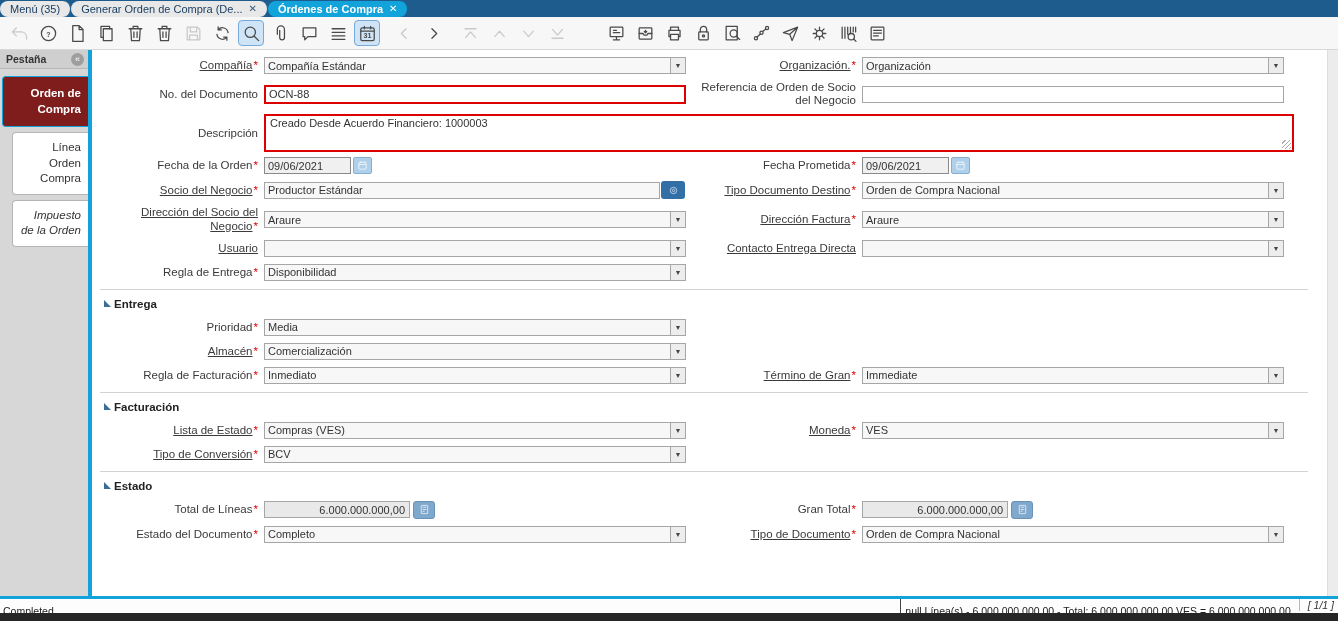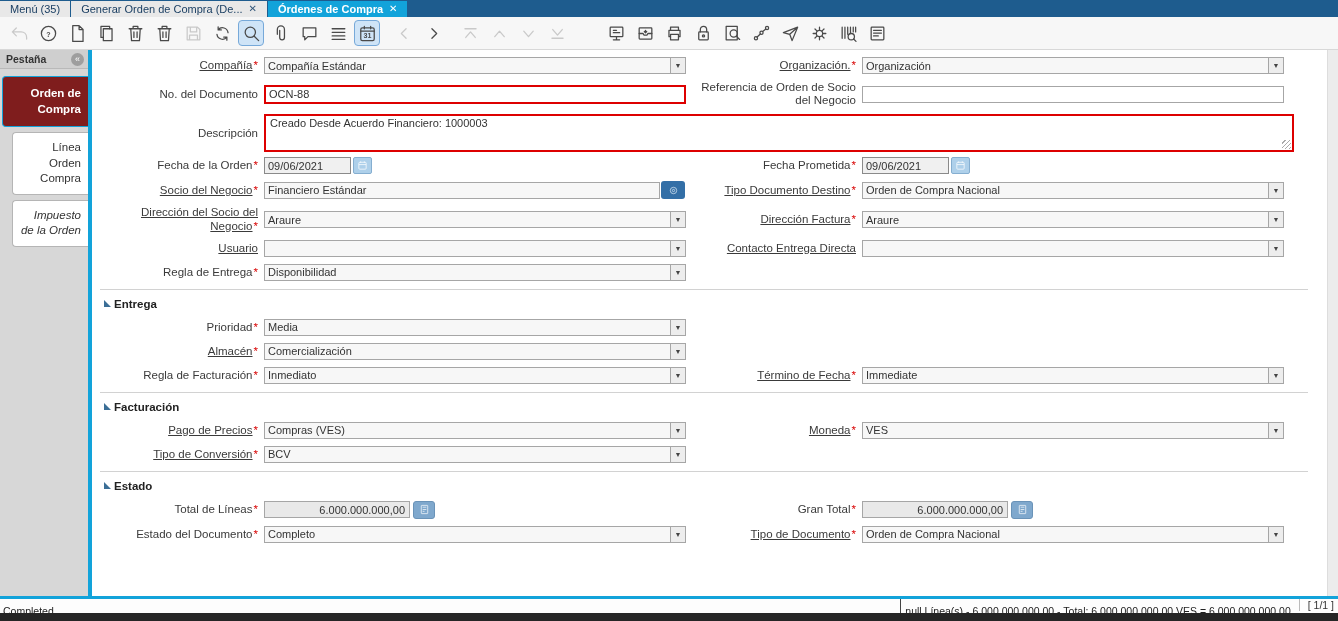--- a/index.html
+++ b/index.html
@@ -3,21 +3,21 @@
 <meta charset="utf-8">
 <style>
   * { margin:0; padding:0; box-sizing:border-box; }
   html,body { width:1338px; height:621px; overflow:hidden;
     font-family:"Liberation Sans","DejaVu Sans",sans-serif; background:#fff; }
 
   
   .tabbar { position:absolute; left:0; top:0; width:1338px; height:17px;
     background:#1e5c8e; display:flex; align-items:stretch; padding-top:1px; }
   .wtab { display:flex; align-items:center; gap:6px; padding:0 10px;
-    background:#e8e8e8; color:#1b3f63; font-size:11px; border-right:1px solid #1e5c8e; cursor:default; }
+    background:#e8e8e8; color:#1b3f63; font-size:11px; border-right:1px solid #1e5c8e; cursor:default;border-radius:8px; }
   .wtab.active { background:#12a3da; color:#fff; font-weight:bold; }
   .wtab .x { font-size:10px; line-height:10px; color:#35597c; }
   .wtab.active .x { color:#fff; }
 
   
   .toolbar { position:absolute; left:0; top:17px; width:1338px; height:33px;
     background:#f7f7f7; border-bottom:1px solid #d8d8d8; display:flex;
     align-items:center; padding-left:6px; }
   .tbtn { width:26px; height:26px; margin-right:3px; display:flex; align-items:center;
     justify-content:center; border:1px solid transparent; border-radius:4px; }
@@ -94,21 +94,21 @@
   .sect { display:flex; align-items:center; gap:3px; margin:2px 0 9px 4px; }
   .tri { width:0; height:0; border-bottom:7px solid #3b6e96; border-right:7px solid transparent; }
   .sect span { font-size:11.5px; font-weight:bold; color:#222; }
 
   
   .statusbar { position:absolute; left:0; top:599px; width:1338px; height:24px; background:#fdfdfd;
     display:flex; align-items:center; justify-content:space-between; font-size:10.5px;
     color:#222; padding:0 4px 0 3px; }
   .st-right { display:flex; align-items:flex-start; height:100%; }
   .st-summary { border-left:1px solid #444; padding:0 4px; height:100%; display:flex; align-items:center; }
-  .st-page { border-left:1px solid #bbb; padding-left:8px; margin-left:4px; color:#333; }
+  .st-page { border-left:1px solid #bbb; padding-left:8px; margin-left:4px; color:#333;font-style:italic; }
   .bottomstrip { position:absolute; left:0; top:613px; width:1338px; height:8px; background:#262626; }
 </style>
 </head>
 <body>
 
 <div class="tabbar">
   <div class="wtab">
     <span>Menú (35)</span>
   </div>
   <div class="wtab">
@@ -363,21 +363,21 @@
               <path d="M4 10 H20 M8 3 V6 M16 3 V6"></path>
             </svg>
           </span>
       </div>
     </div>
 
     <div class="frow">
       <div class="lbl link"><span class="lt">Socio del Negocio</span><span class="req">*</span></div>
       <div class="fwrap">
         <div class="fld" style="width:396px;">
-            <span class="val">Financiero Estándar</span>
+            <span class="val">Productor Estándar</span>
           </div>
         <span class="bpbtn">
             <svg viewBox="0 0 24 24">
               <circle cx="12" cy="12" r="7"></circle>
               <circle cx="12" cy="12" r="2.5"></circle>
             </svg>
           </span>
       </div>
       <div class="lbl link"><span class="lt">Tipo Documento Destino</span><span class="req">*</span></div>
       <div class="fwrap">
@@ -465,37 +465,37 @@
     </div>
 
     <div class="frow">
       <div class="lbl"><span class="lt">Regla de Facturación</span><span class="req">*</span></div>
       <div class="fwrap">
           <div class="fld">
             <span class="val">Inmediato</span>
             <span class="dd">▼</span>
           </div>
         </div>
-      <div class="lbl link"><span class="lt">Término de Fecha</span><span class="req">*</span></div>
+      <div class="lbl link"><span class="lt">Término de Gran</span><span class="req">*</span></div>
       <div class="fwrap">
           <div class="fld">
             <span class="val">Immediate</span>
             <span class="dd">▼</span>
           </div>
         </div>
     </div>
 
     <div class="sep"></div>
     <div class="sect">
         <span class="tri"></span>
         <span>Facturación</span>
       </div>
 
     <div class="frow">
-      <div class="lbl link"><span class="lt">Pago de Precios</span><span class="req">*</span></div>
+      <div class="lbl link"><span class="lt">Lista de Estado</span><span class="req">*</span></div>
       <div class="fwrap">
           <div class="fld">
             <span class="val">Compras (VES)</span>
             <span class="dd">▼</span>
           </div>
         </div>
       <div class="lbl link"><span class="lt">Moneda</span><span class="req">*</span></div>
       <div class="fwrap">
           <div class="fld">
             <span class="val">VES</span>

